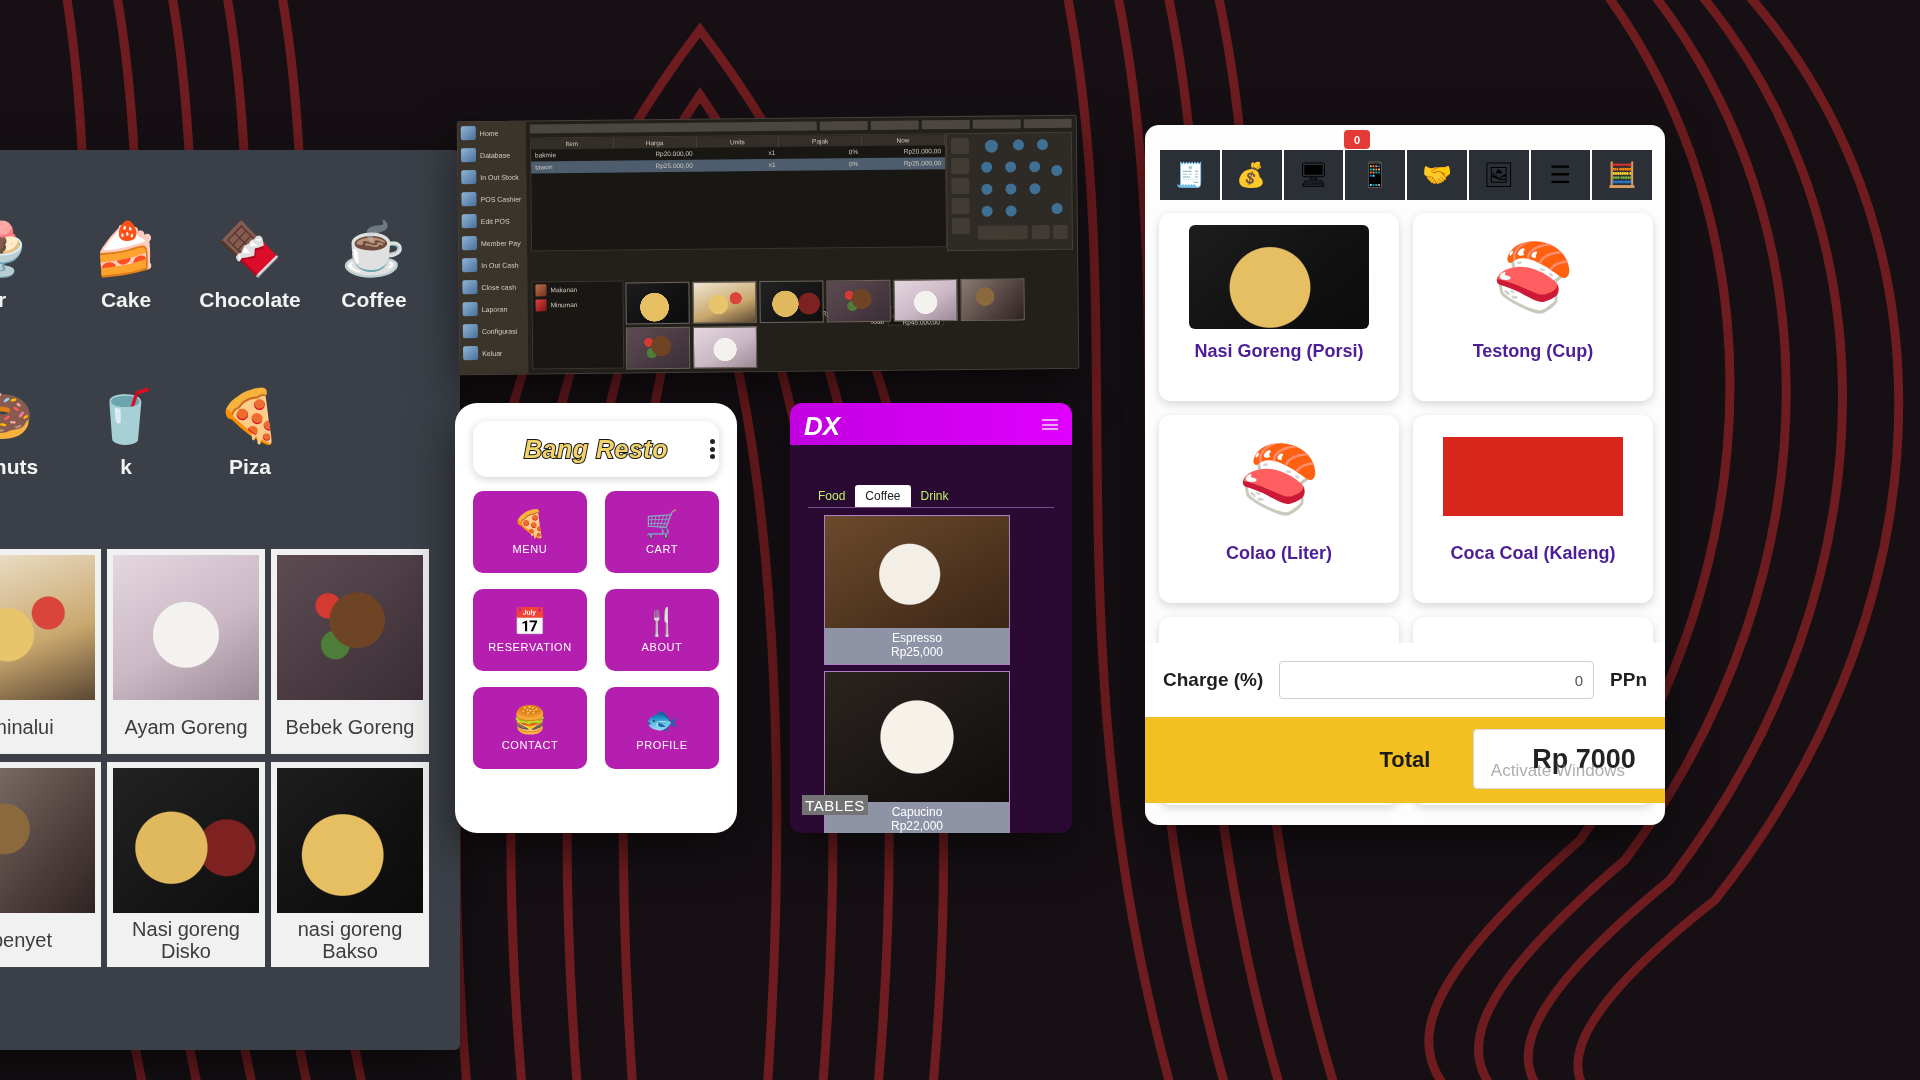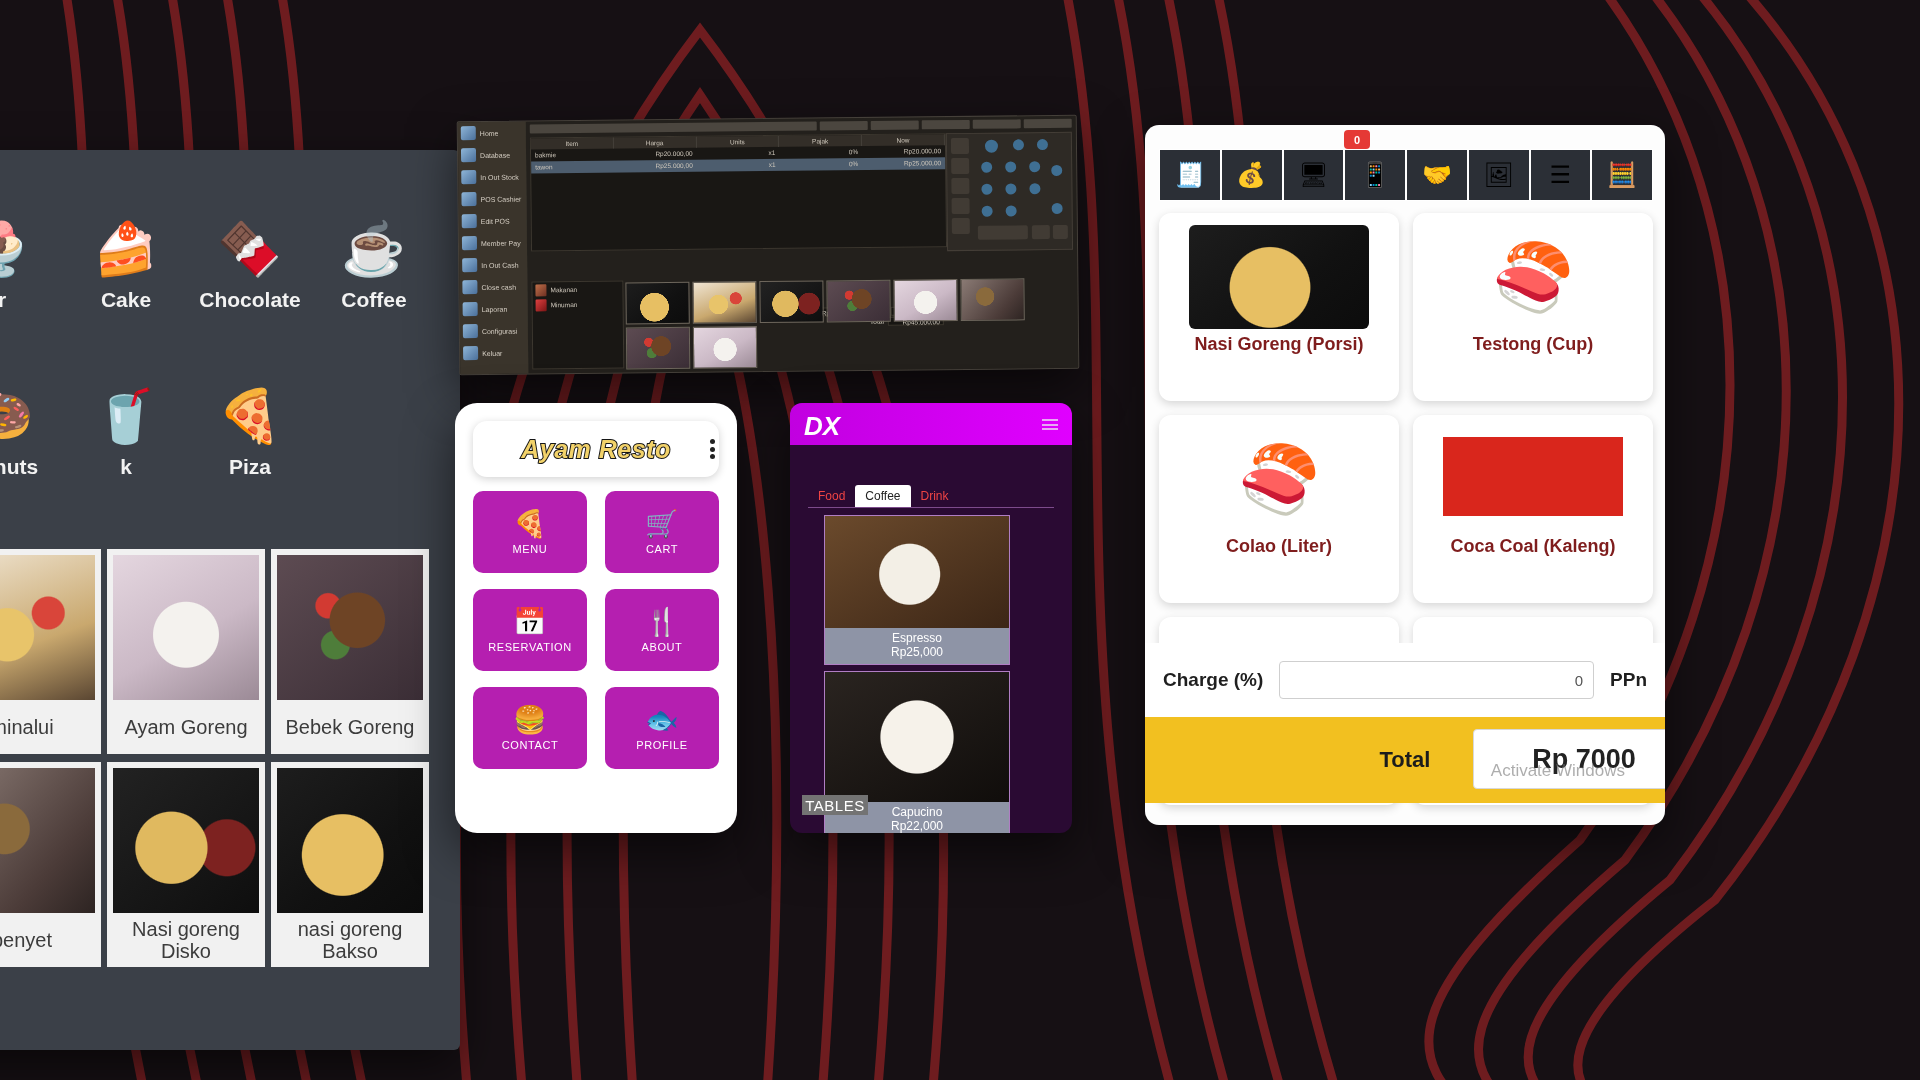--- a/index.html
+++ b/index.html
@@ -135,21 +135,21 @@
   #dx-bar{position:absolute;left:0;top:0;width:282px;height:42px;
           background:linear-gradient(90deg,#c100e0,#e000ff);}
   #dx-logo{position:absolute;left:14px;top:8px;color:#fff;font-size:26px;
            font-weight:700;font-style:italic;}
   #dx-ham{position:absolute;right:14px;top:16px;width:16px;height:11px;
           display:flex;flex-direction:column;justify-content:space-between;}
   #dx-ham i{height:2px;background:#e9a8f5;display:block;}
   #dx-tabs{position:absolute;left:18px;top:78px;width:246px;height:26px;
            display:flex;align-items:flex-end;
            border-bottom:1px solid #7d4b8c;}
-  .dx-tab{padding:4px 10px;font-size:12px;color:#ef4444;}
+  .dx-tab{padding:4px 10px;font-size:12px;color:#bef264;}
   .dx-tab.act{background:#fff;color:#222;border-radius:3px 3px 0 0;}
   .dx-list{position:absolute;left:34px;top:112px;width:186px;}
   .dx-card{margin-bottom:6px;border:1px solid #b07ec4;}
   .dx-img{height:112px;background-size:cover;background-position:center;}
   .dx-meta{background:#8e94a6;color:#fff;text-align:center;padding:3px 12px 5px;}
   .dx-name{font-size:12px;}
   .dx-price{font-size:12px;}
   #dx-tables{position:absolute;left:12px;bottom:18px;width:66px;height:20px;
              background:#737373;color:#fff;font-size:15px;display:flex;
              align-items:center;justify-content:center;letter-spacing:.5px;}
@@ -168,21 +168,21 @@
   .wp-grid{position:absolute;left:14px;top:88px;width:494px;
            display:grid;grid-template-columns:1fr 1fr;gap:14px;}
   .wp-card{height:188px;background:#fff;border-radius:12px;
            box-shadow:0 3px 10px rgba(0,0,0,.16);
            display:flex;flex-direction:column;align-items:center;
            justify-content:flex-start;padding-top:12px;box-sizing:border-box;}
   .wp-thumb{width:180px;height:104px;border-radius:6px;background-size:cover;
             background-position:center;}
   .wp-emoji{width:180px;height:104px;display:flex;align-items:center;
             justify-content:center;font-size:66px;}
-  .wp-name{margin-top:4px;font-size:18px;font-weight:700;color:#7f1d1d;
+  .wp-name{margin-top:11px;font-size:18px;font-weight:700;color:#4c1d95;
            text-align:center;line-height:22px;}
   #wp-charge{position:absolute;left:0;bottom:108px;width:520px;height:74px;
              background:#fff;display:flex;align-items:center;gap:16px;
              padding:0 18px;box-sizing:border-box;}
   #wp-charge .lab{font-size:19px;font-weight:700;color:#1f1f1f;}
   #wp-charge input{flex:1;height:38px;border:1px solid #cfcfcf;border-radius:4px;
                    font-size:15px;padding:0 10px;box-sizing:border-box;
                    text-align:right;color:#555;font-family:"Liberation Sans",sans-serif;}
   #wp-total{position:absolute;left:0;bottom:22px;width:520px;height:86px;
             background:#f2c020;display:flex;align-items:center;
@@ -438,21 +438,21 @@
       <div class="pos-th ph2"></div>
       <div class="pos-th ph4"></div>
       <div class="pos-th ph3"></div>
       <div class="pos-th ph2"></div>
     </div>
   </div>
 </div>
 
 <div class="panel shadow" id="resto">
   <div id="resto-logo">
-    <span>Ayam Resto</span>
+    <span>Bang Resto</span>
   </div>
   <div id="resto-kebab">
       <i></i>
       <i></i>
       <i></i>
     </div>
 
   <div class="resto-grid">
     <div class="resto-btn">
       <span class="gly">🍕</span>

